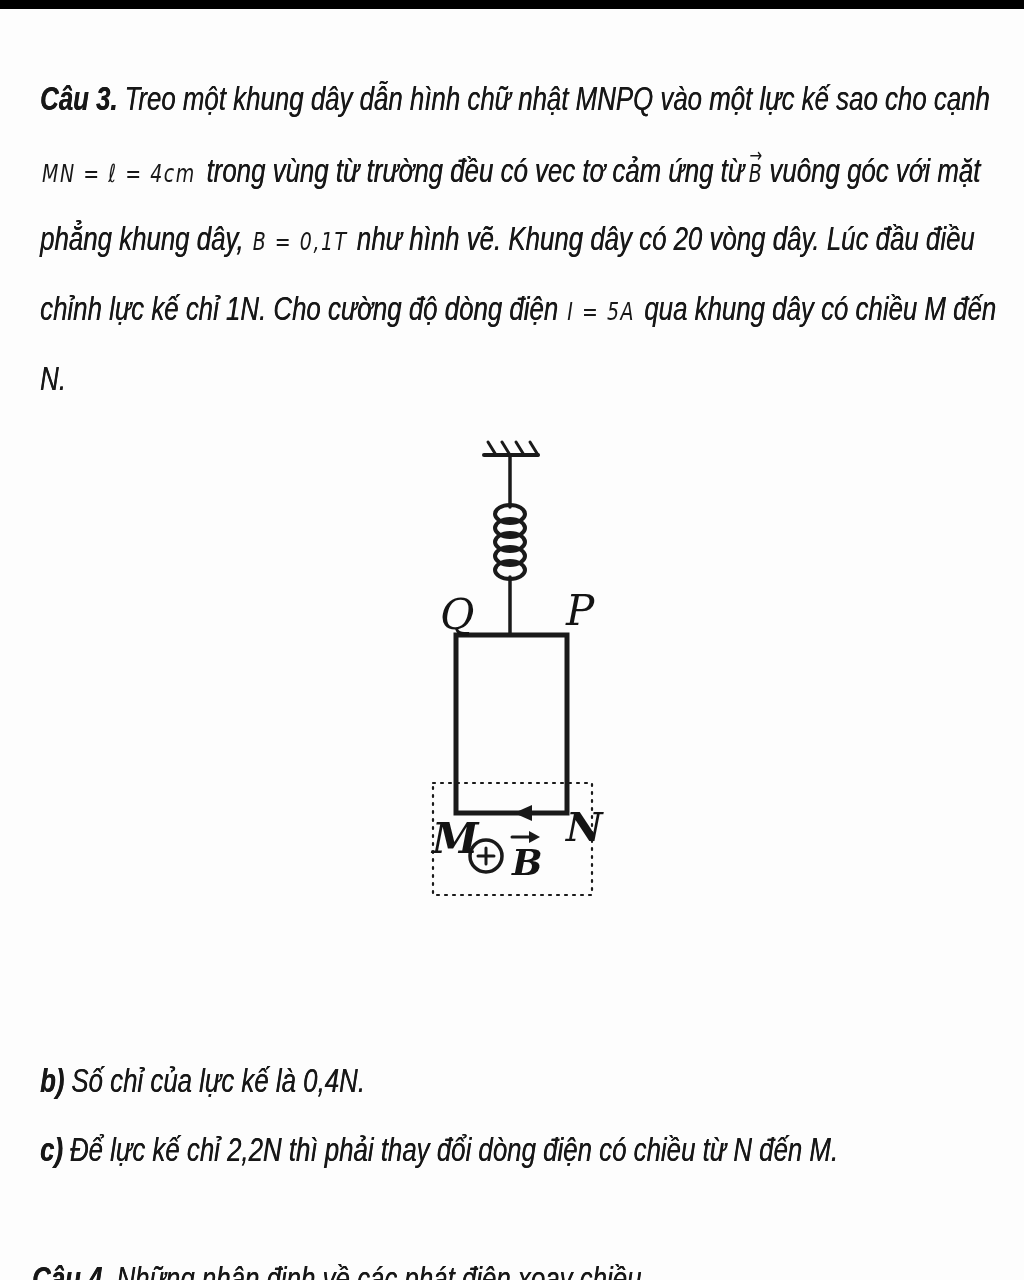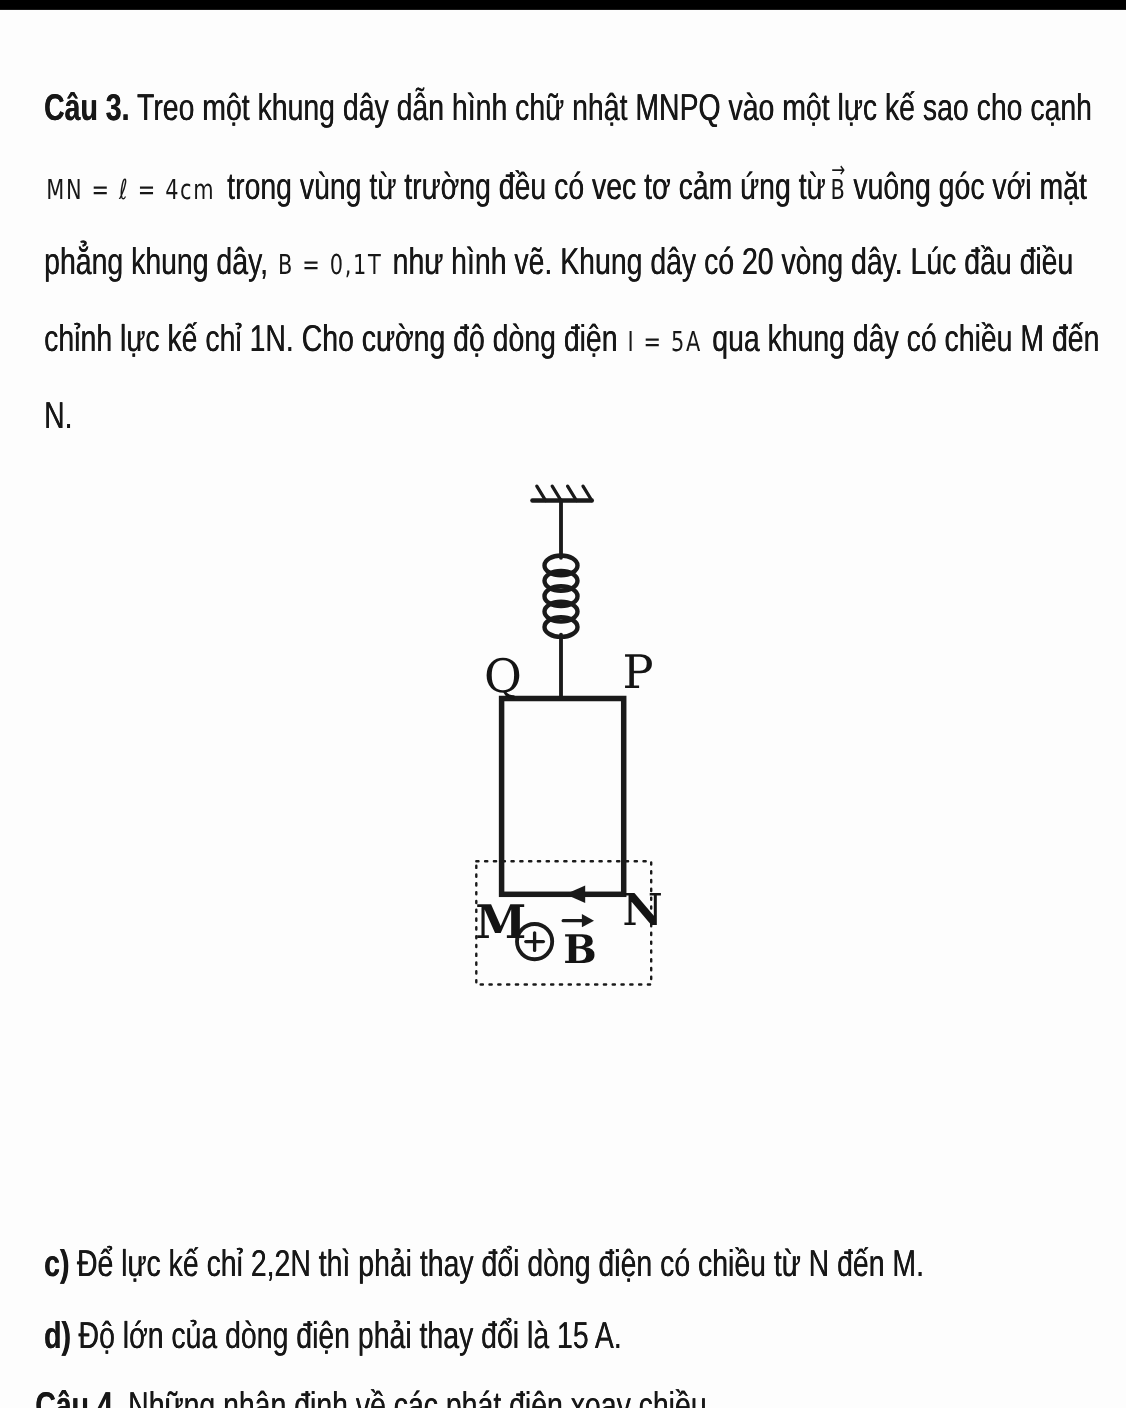--- a/index.html
+++ b/index.html
@@ -1,20 +1,21 @@
 <!DOCTYPE html>
 <html><head>
 <meta charset="utf-8">
 <style>
   html,body { margin:0; padding:0; }
   .page {
     position:relative; width:1024px; height:1280px;
     background:#fdfdfd; overflow:hidden;
     font-family:"Liberation Sans", sans-serif;
     color:#171717;
+    font-style:italic;
   }
   .topbar { position:absolute; left:0; top:0; width:1024px; height:9px; background:#000; }
   .line {
     position:absolute; white-space:nowrap; font-size:34px; line-height:1.2;
     text-shadow:0.4px 0 0 currentColor;
   }
   .squeeze { display:inline-block; transform:scaleX(.76); transform-origin:0 60%; white-space:nowrap; }
   .lbl { font-weight:bold; margin-right:9px; }
   .math {
     font-family:"DejaVu Sans", sans-serif;
@@ -99,28 +100,28 @@
       </g>
     </g>
 
     <text x="20" y="192" font-size="42">Q</text>
     <text x="146" y="188" font-size="42">P</text>
     <text x="12" y="416" font-size="42" font-weight="bold">M</text>
     <text x="146" y="404" font-size="40" font-weight="bold">N</text>
     <text x="92" y="438" font-size="36" font-weight="bold">B</text>
   </svg>
 
+  <div class="line" style="left:40px; top:1060px;">
+    <span class="squeeze">
+      <span class="lbl">b)</span><span>Số chỉ của lực kế là 0,4N.</span>
+    </span>
+  </div>
   <div class="line" style="left:40px; top:1129px;">
     <span class="squeeze">
       <span class="lbl">c)</span><span>Để lực kế chỉ 2,2N thì phải thay đổi dòng điện có chiều từ N đến M.</span>
-    </span>
-  </div>
-  <div class="line" style="left:40px; top:1194px;">
-    <span class="squeeze">
-      <span class="lbl">d)</span><span>Độ lớn của dòng điện phải thay đổi là 15 A.</span>
     </span>
   </div>
 
   <div class="line" style="left:32px; top:1258px;">
     <span class="squeeze">
       <span class="lbl">Câu 4.</span><span>Những nhận định về các phát điện xoay chiều</span>
     </span>
   </div>
 </div>
 

